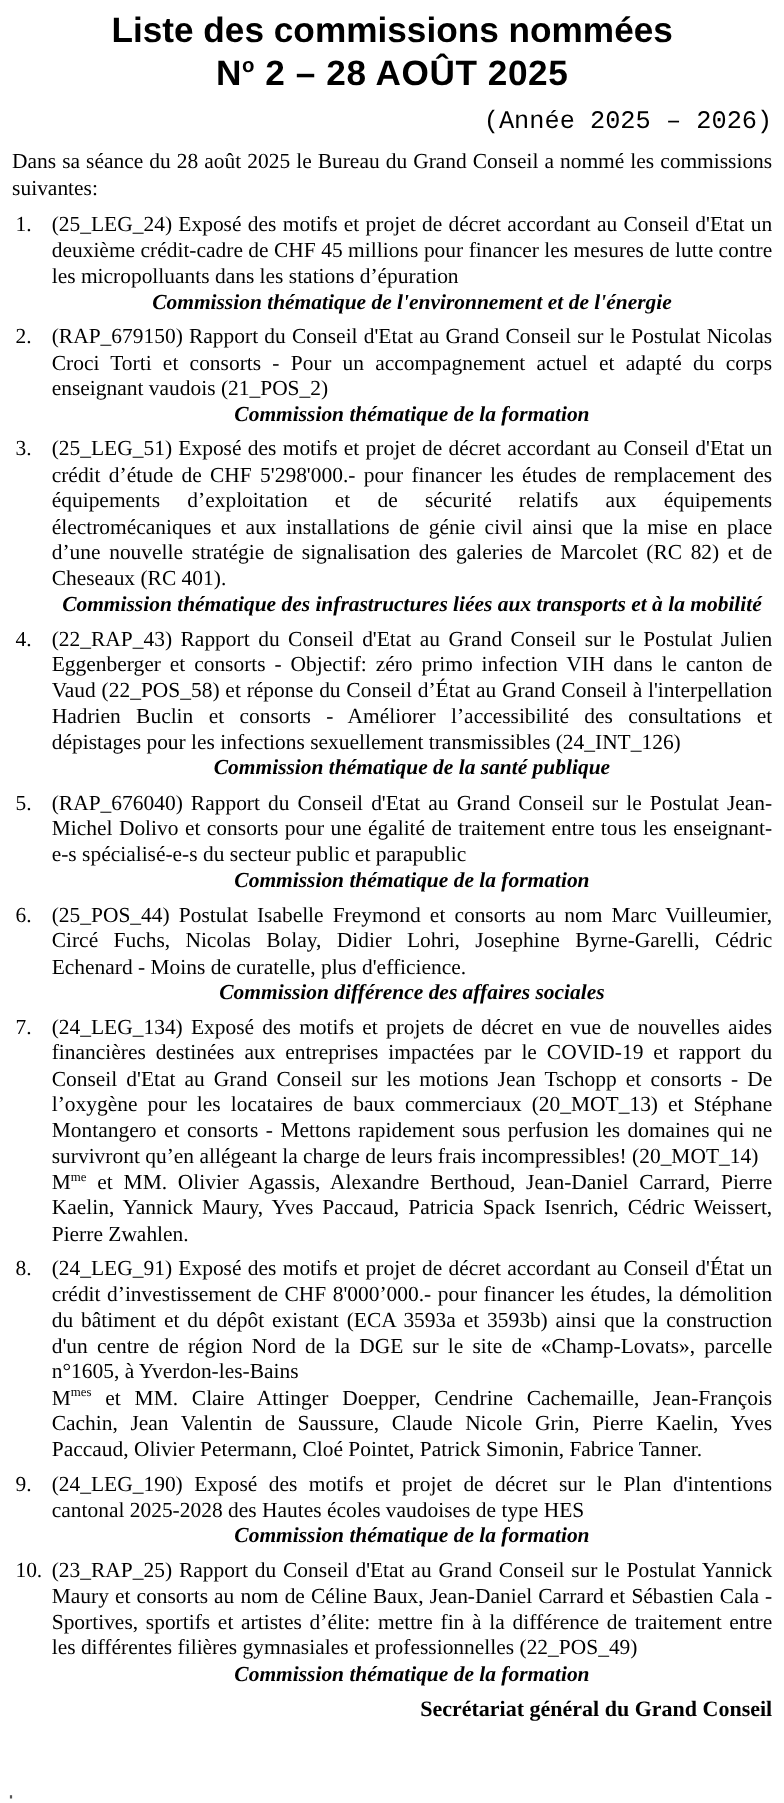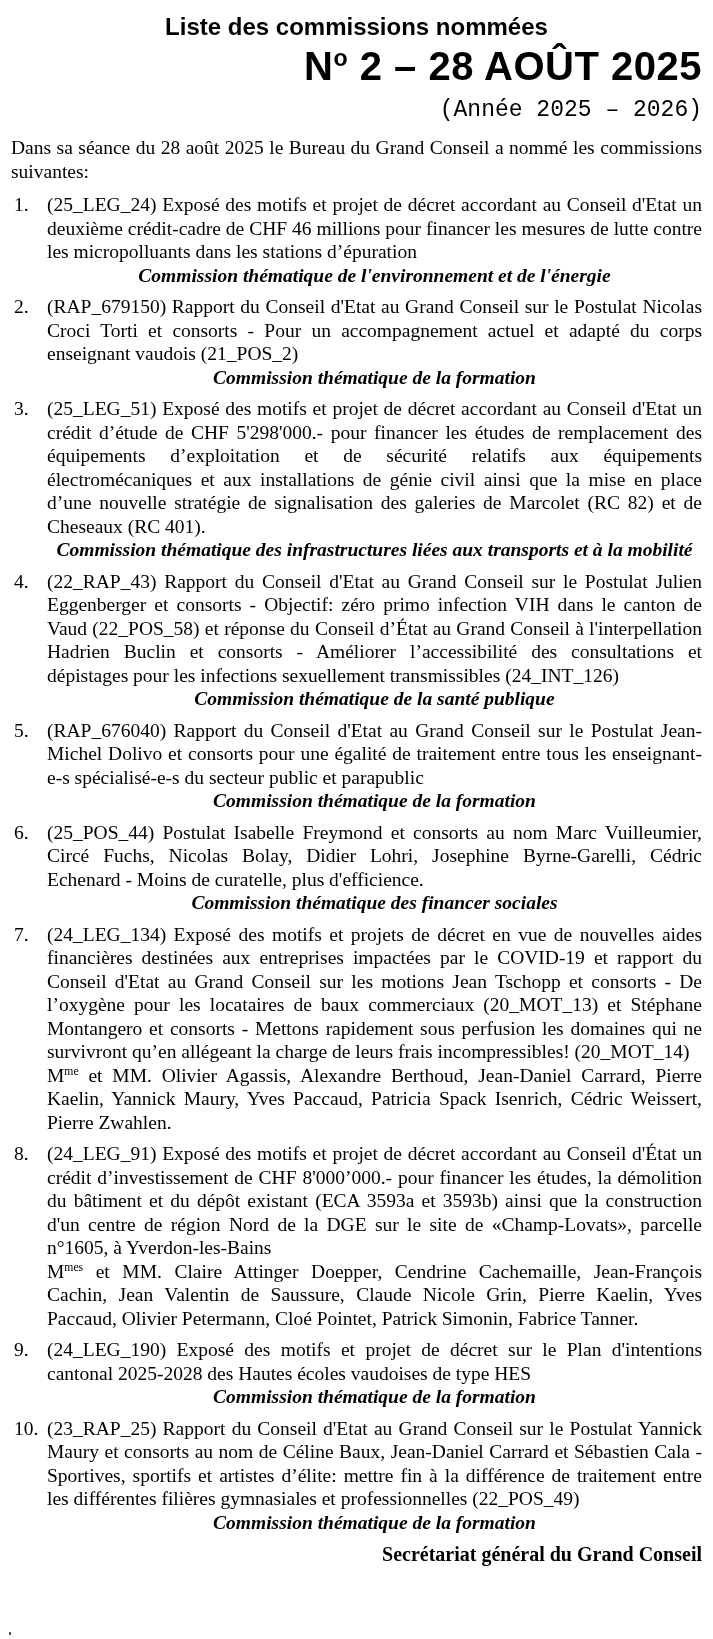--- a/index.html
+++ b/index.html
@@ -11,31 +11,31 @@
     color: #000000;
     position: relative;
   }
   .page {
     padding: 6px 11px 4px 11px;
   }
   
   .hdr-title1 {
     font-family: "Liberation Sans", "DejaVu Sans", sans-serif;
     font-weight: bold;
-    font-size: 24px;
+    font-size: 32px;
     line-height: 38px;
     text-align: center;
     margin-top: 2px;
   }
   .hdr-title2 {
     font-family: "Liberation Sans", "DejaVu Sans", sans-serif;
     font-weight: bold;
-    font-size: 40px;
+    font-size: 32px;
     line-height: 40px;
-    text-align: right;
+    text-align: center;
     letter-spacing: 0.5px;
   }
   .hdr-title2 sup {
     font-size: 0.58em;
     vertical-align: super;
     line-height: 0;
   }
   .hdr-subtitle {
     font-family: Liberation Mono, monospace;
     font-weight: normal;
@@ -118,21 +118,21 @@
     <div class="hdr-subtitle">(Année 2025 – 2026)</div>
   </header>
 
   <p class="intro">Dans sa séance du 28 août 2025 le Bureau du Grand Conseil a nommé les commissions suivantes:</p>
 
   <div class="list">
 
     <div class="item">
       <span class="num">1.</span>
       <div class="content">
-        <p class="body">(25_LEG_24) Exposé des motifs et projet de décret accordant au Conseil d'Etat un deuxième crédit-cadre de CHF 46 millions pour financer les mesures de lutte contre les micropolluants dans les stations d’épuration</p>
+        <p class="body">(25_LEG_24) Exposé des motifs et projet de décret accordant au Conseil d'Etat un deuxième crédit-cadre de CHF 45 millions pour financer les mesures de lutte contre les micropolluants dans les stations d’épuration</p>
         <p class="commission">Commission thématique de l'environnement et de l'énergie</p>
       </div>
     </div>
 
     <div class="item">
       <span class="num">2.</span>
       <div class="content">
         <p class="body">(RAP_679150) Rapport du Conseil d'Etat au Grand Conseil sur le Postulat Nicolas Croci Torti et consorts - Pour un accompagnement actuel et adapté du corps enseignant vaudois (21_POS_2)</p>
         <p class="commission">Commission thématique de la formation</p>
       </div>
@@ -159,21 +159,21 @@
       <div class="content">
         <p class="body">(RAP_676040) Rapport du Conseil d'Etat au Grand Conseil sur le Postulat Jean-Michel Dolivo et consorts pour une égalité de traitement entre tous les enseignant-e-s spécialisé-e-s du secteur public et parapublic</p>
         <p class="commission">Commission thématique de la formation</p>
       </div>
     </div>
 
     <div class="item">
       <span class="num">6.</span>
       <div class="content">
         <p class="body">(25_POS_44) Postulat Isabelle Freymond et consorts au nom Marc Vuilleumier, Circé Fuchs, Nicolas Bolay, Didier Lohri, Josephine Byrne-Garelli, Cédric Echenard - Moins de curatelle, plus d'efficience.</p>
-        <p class="commission">Commission thématique des financer sociales</p>
+        <p class="commission">Commission différence des affaires sociales</p>
       </div>
     </div>
 
     <div class="item">
       <span class="num">7.</span>
       <div class="content">
         <p class="body">(24_LEG_134) Exposé des motifs et projets de décret en vue de nouvelles aides financières destinées aux entreprises impactées par le COVID-19 et rapport du Conseil d'Etat au Grand Conseil sur les motions Jean Tschopp et consorts - De l’oxygène pour les locataires de baux commerciaux (20_MOT_13) et Stéphane Montangero et consorts - Mettons rapidement sous perfusion les domaines qui ne survivront qu’en allégeant la charge de leurs frais incompressibles! (20_MOT_14)</p>
         <p class="members"><span>M</span><sup>me</sup><span> et MM. Olivier Agassis, Alexandre Berthoud, Jean-Daniel Carrard, Pierre Kaelin, Yannick Maury, Yves Paccaud, Patricia Spack Isenrich, Cédric Weissert, Pierre Zwahlen.</span></p>
       </div>
     </div>

